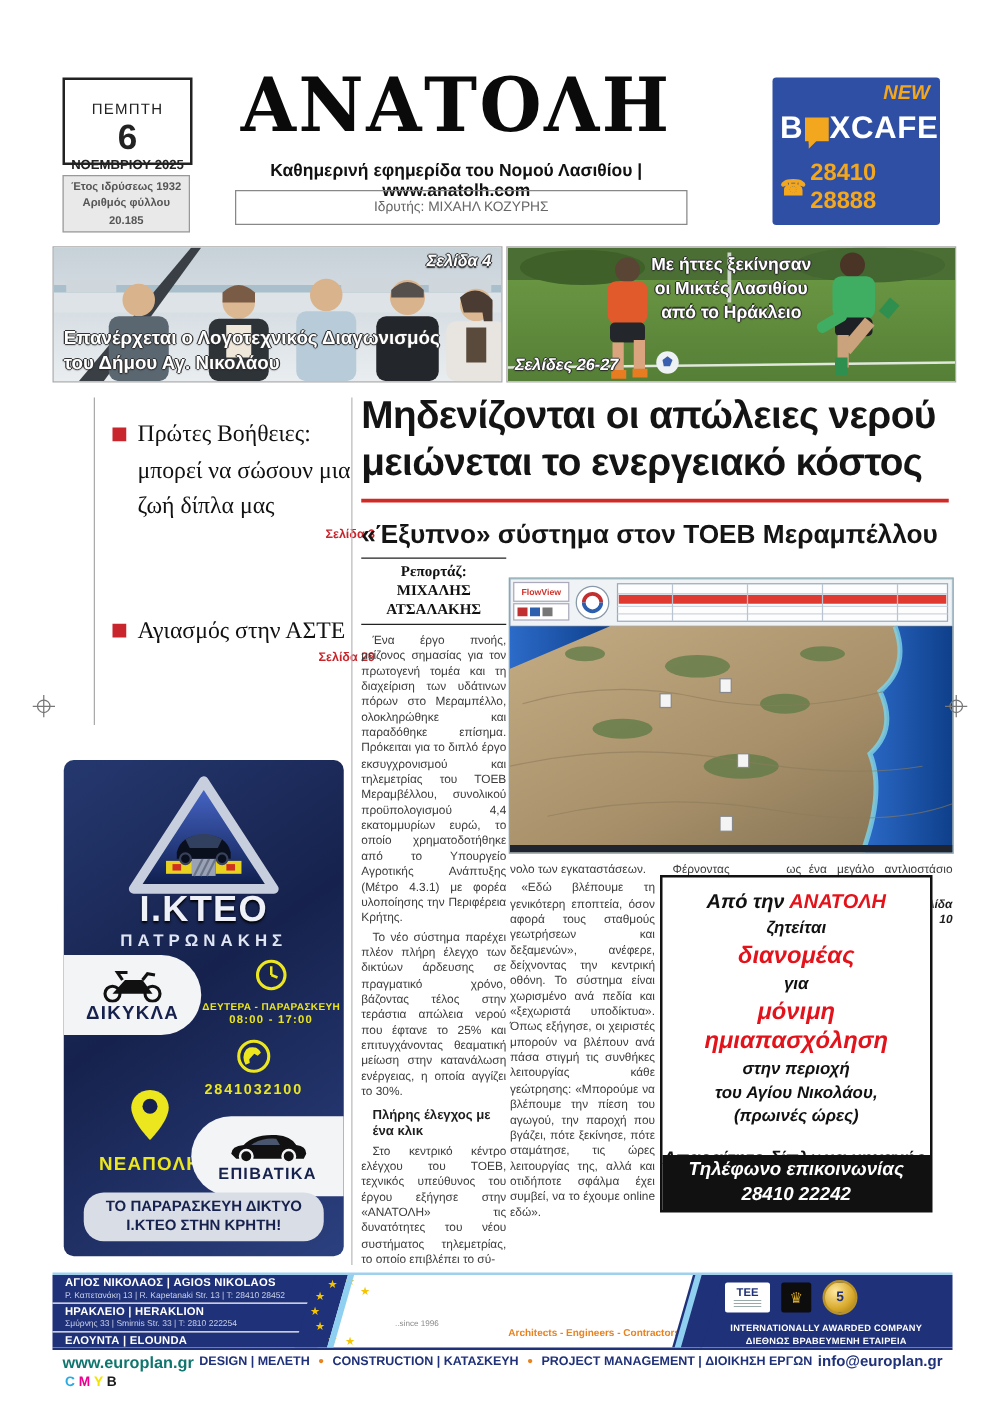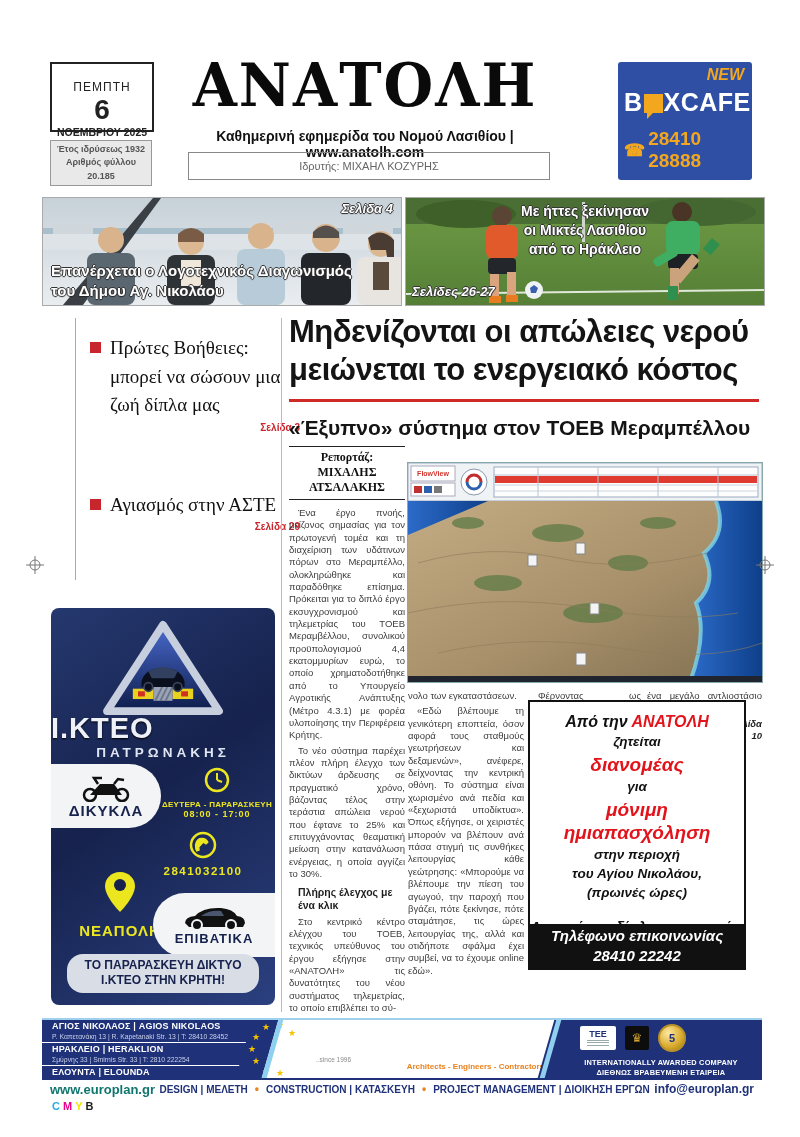--- a/index.html
+++ b/index.html
@@ -68,21 +68,21 @@
   .j16{font-size:16px;margin-top:10px;}
   .j14{font-size:13.5px;margin-top:2px;}
   .j19{font-size:19px;margin-top:2px;}
   .jred{color:#e3131b;}
   .j-last{margin-top:16px;font-size:14.5px;}
   #job-phone-bar{position:absolute;left:0;right:0;bottom:0;height:44px;background:#111;color:#fff;display:flex;flex-direction:column;align-items:center;justify-content:center;font-size:15px;font-weight:bold;font-style:italic;line-height:1.35;}
 
   
   #ikteo{left:51px;top:608px;width:224px;height:397px;border-radius:8px;background:linear-gradient(145deg,#25386f 0%,#16224d 45%,#2b4080 100%);overflow:hidden;}
   #ikteo .tri{position:absolute;left:50%;top:10px;transform:translateX(-50%);}
-  #ikteo .title{position:absolute;left:0;right:0;top:104px;text-align:left;font-size:29px;font-weight:bold;letter-spacing:1px;color:#eef1f7;text-shadow:0 1px 2px #000;}
+  #ikteo .title{position:absolute;left:0;right:0;top:104px;text-align:center;font-size:29px;font-weight:bold;letter-spacing:1px;color:#eef1f7;text-shadow:0 1px 2px #000;}
   #ikteo .name{position:absolute;left:0;right:0;top:137px;text-align:center;font-size:13.5px;font-weight:bold;letter-spacing:4px;color:#dfe5f2;}
   #ikteo .bike-bubble{position:absolute;left:0;top:156px;width:110px;height:64px;background:#f3f4f6;border-radius:0 34px 34px 0;display:flex;flex-direction:column;align-items:center;justify-content:center;}
   #ikteo .bike-label{font-size:15px;font-weight:bold;color:#16224d;letter-spacing:1px;}
   #ikteo .clock-group{position:absolute;right:2px;top:158px;width:112px;text-align:center;}
   #ikteo .days{font-size:8px;font-weight:bold;color:#ece61e;margin-top:2px;letter-spacing:.3px;}
   #ikteo .hours{font-size:9px;font-weight:bold;color:#ece61e;letter-spacing:1px;}
   #ikteo .phone-group{position:absolute;right:22px;top:222px;width:100px;text-align:center;}
   #ikteo .ik-phone{font-size:11.5px;font-weight:bold;color:#ece61e;letter-spacing:1.5px;margin-top:1px;}
   #ikteo .pin-group{position:absolute;left:14px;top:262px;width:110px;text-align:center;}
   #ikteo .ik-loc{font-size:15px;font-weight:bold;color:#ece61e;letter-spacing:1px;margin-top:4px;}

